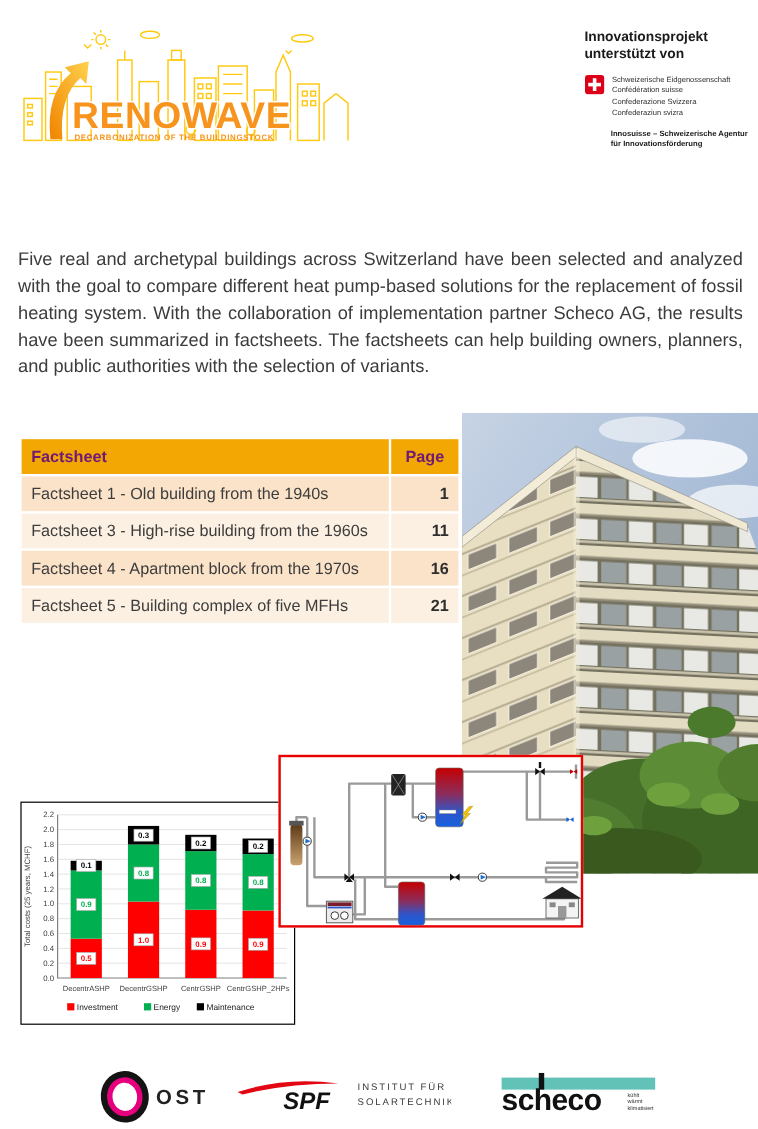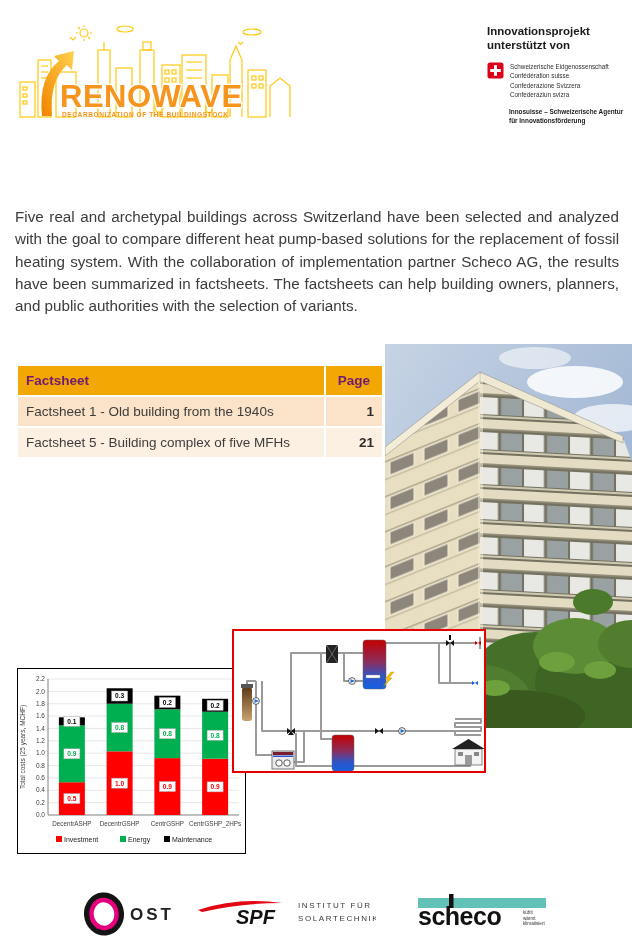--- a/index.html
+++ b/index.html
@@ -137,20 +137,28 @@
     <thead>
       <tr>
         <th>Factsheet</th>
         <th class="pg">Page</th>
       </tr>
     </thead>
     <tbody>
         <tr>
           <td>Factsheet 1 - Old building from the 1940s</td>
           <td class="pg">1</td>
+        </tr>
+        <tr>
+          <td>Factsheet 3 - High-rise building from the 1960s</td>
+          <td class="pg">11</td>
+        </tr>
+        <tr>
+          <td>Factsheet 4 - Apartment block from the 1970s</td>
+          <td class="pg">16</td>
         </tr>
         <tr>
           <td>Factsheet 5 - Building complex of five MFHs</td>
           <td class="pg">21</td>
         </tr>
       </tbody>
   </table>
 
   <svg class="photo" viewBox="0 0 247 384">
     <defs>

